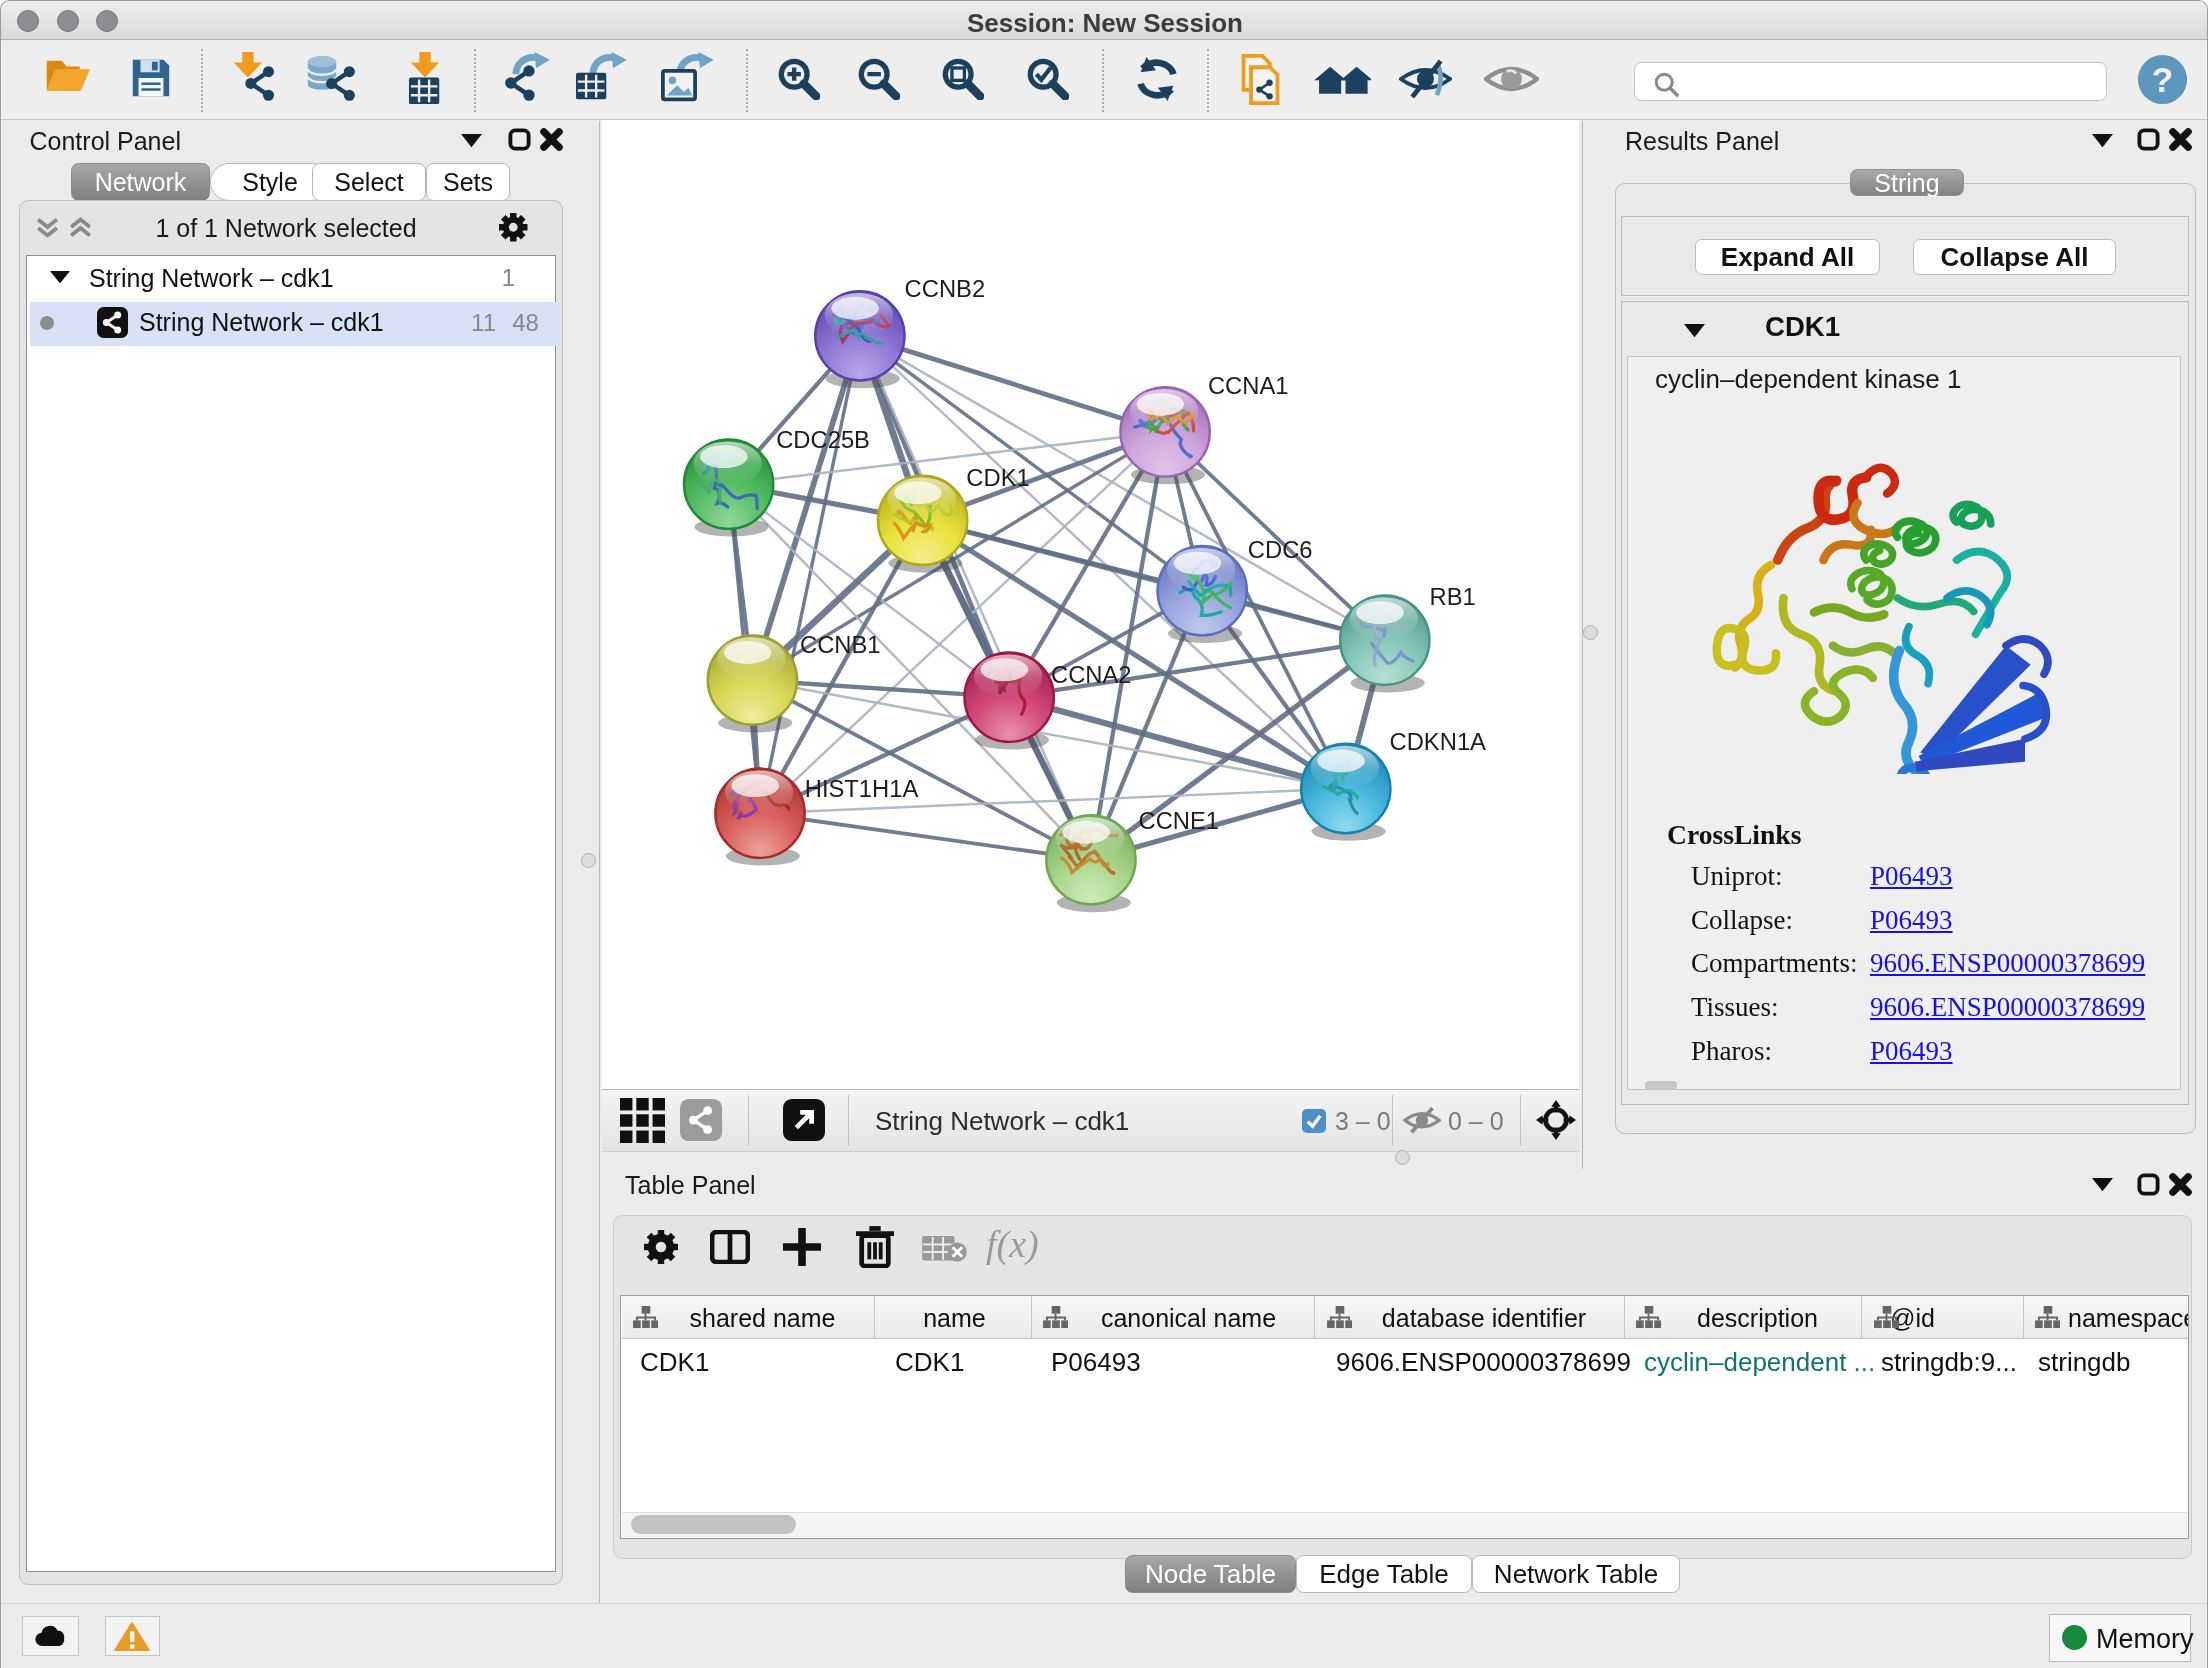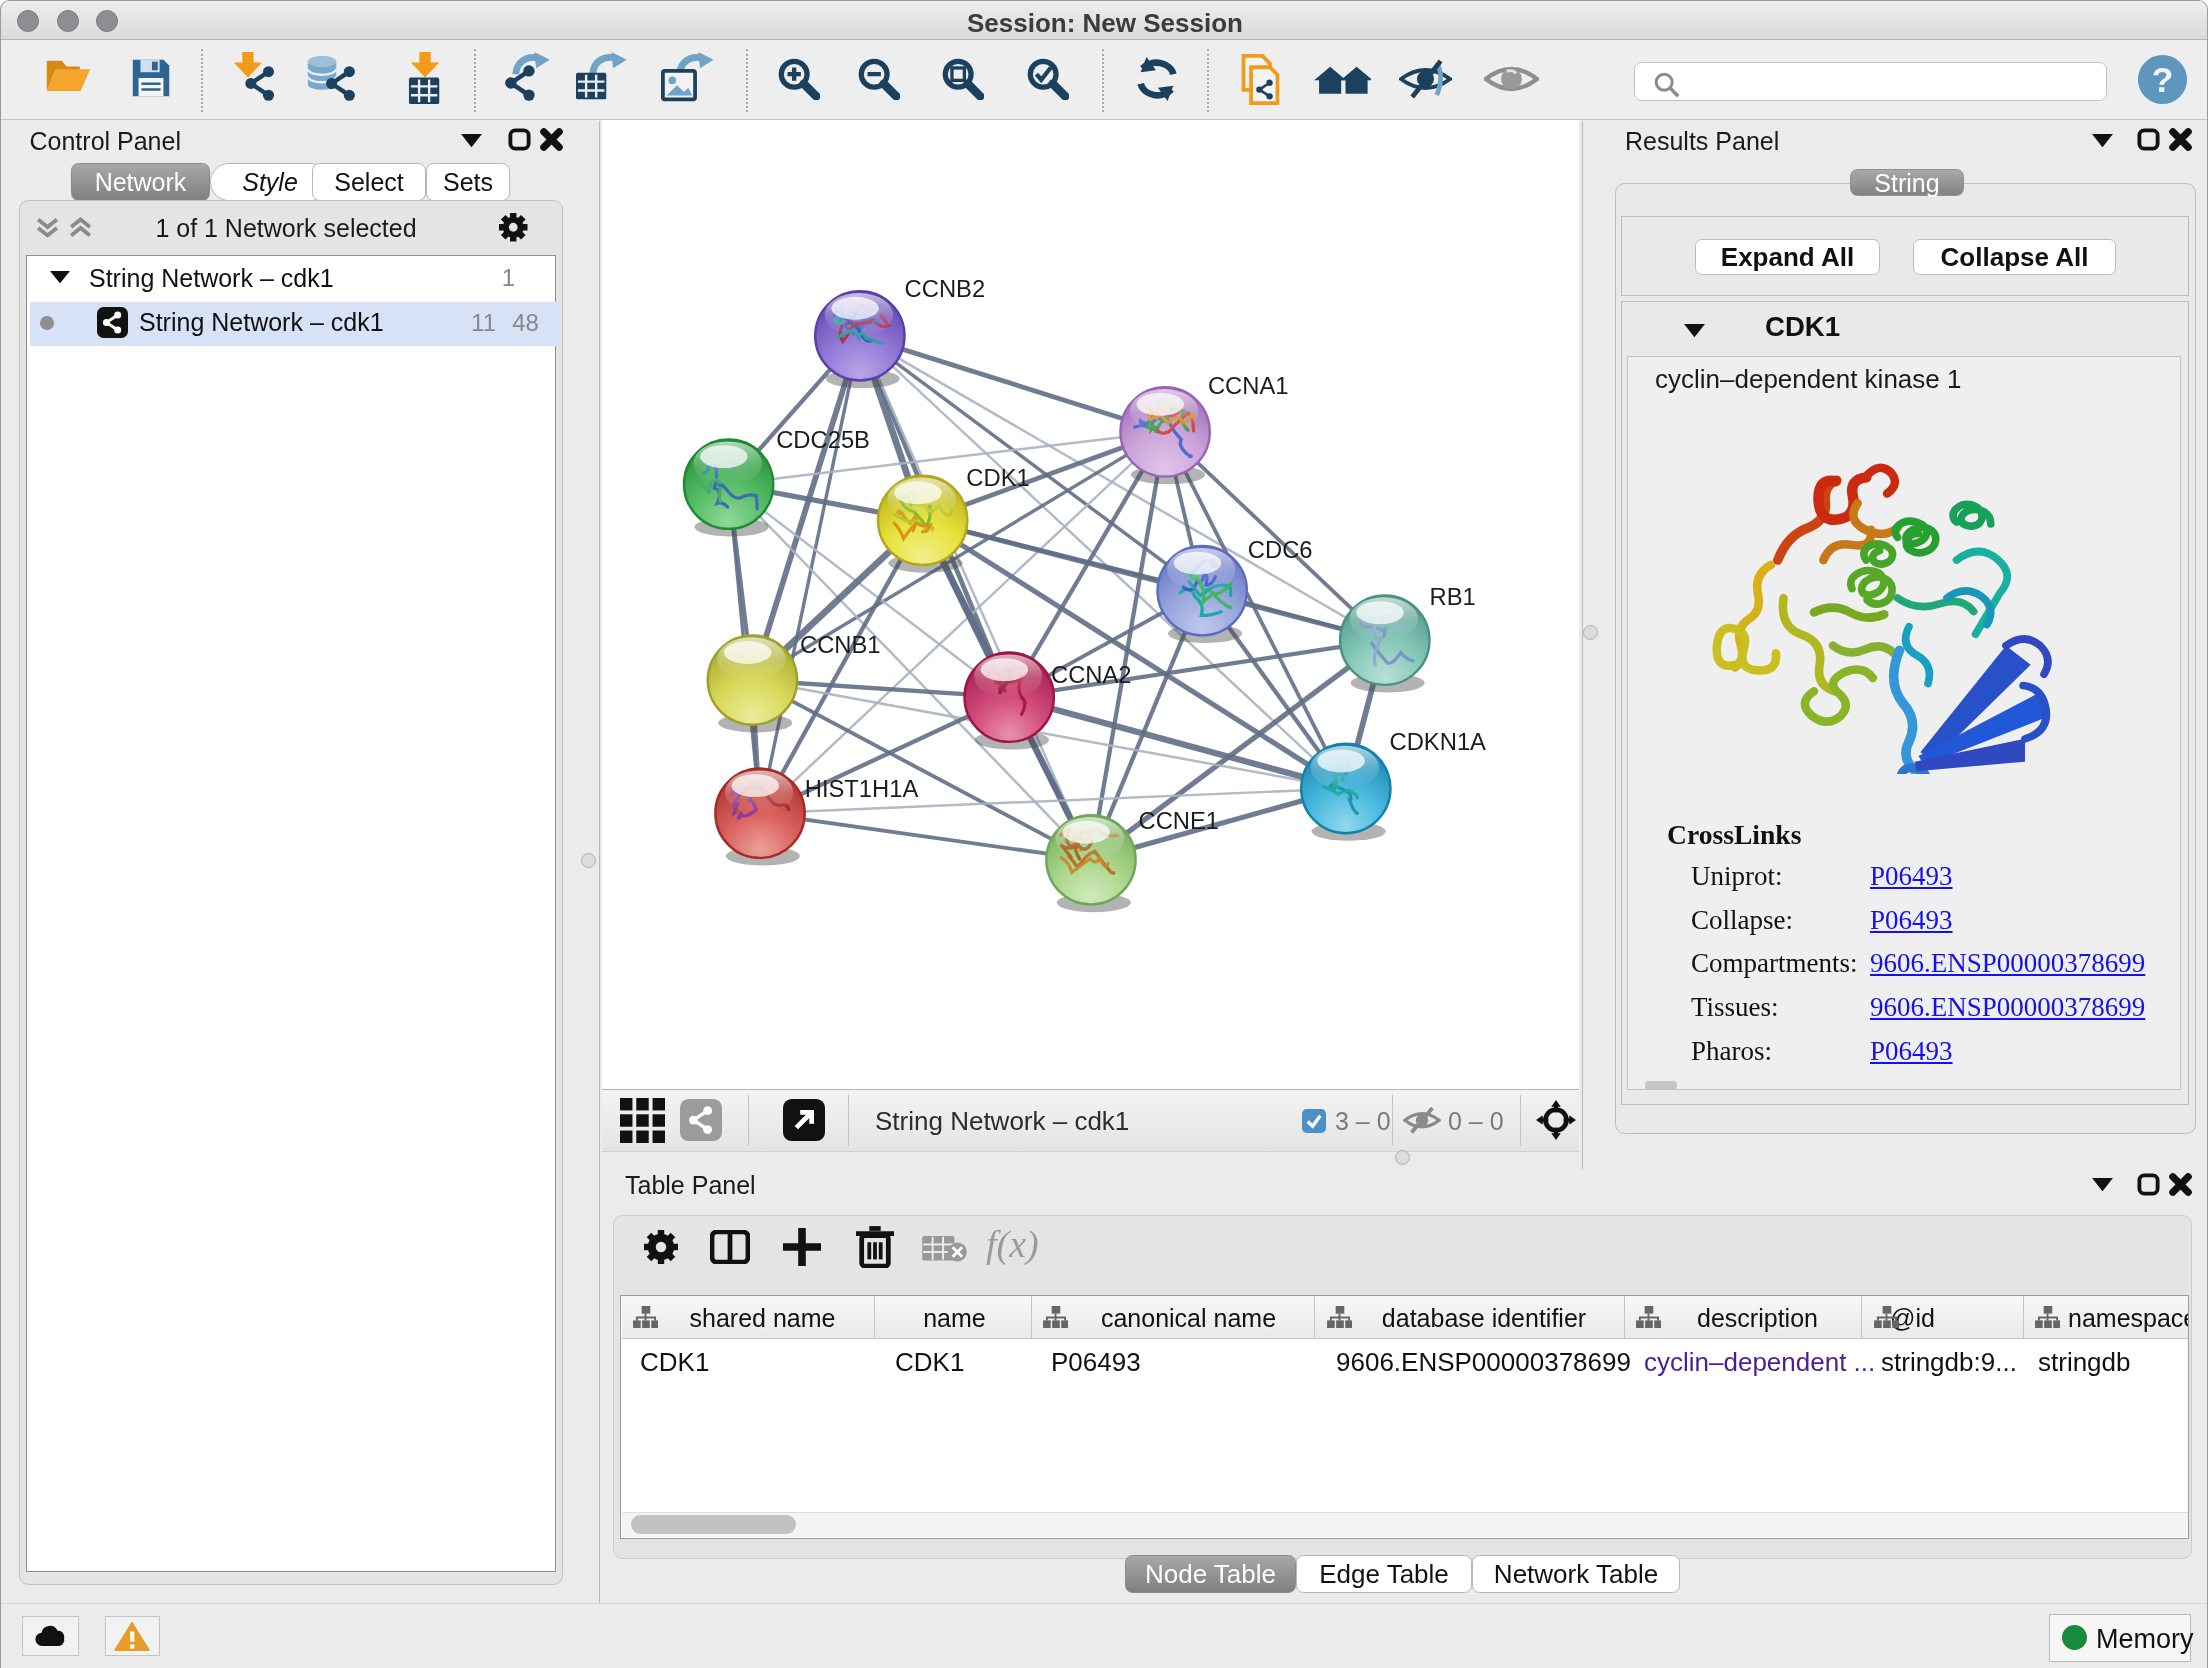--- a/index.html
+++ b/index.html
@@ -465,21 +465,21 @@
 <svg class="abs" style="left:460px;top:133px" width="21" height="13.3" viewBox="0 0 22 14">
       <path d="M0 0 H22 L11.0 14 Z" fill="#111"></path>
     </svg>
 <svg class="abs" style="left:507px;top:127px" width="23" height="23" viewBox="0 0 24 24">
       <rect x="2.5" y="2.5" width="19" height="19" rx="5" fill="none" stroke="#111" stroke-width="4"></rect>
     </svg>
 <svg class="abs" style="left:538px;top:126px" width="25" height="25" viewBox="0 0 26 26">
       <path d="M5 5 L21 21 M21 5 L5 21" stroke="#111" stroke-width="7.5" stroke-linecap="round"></path>
     </svg>
 <div class="tab tabsel" style="left:70px;width:139px;border-radius:7.6px;">Network</div>
-<div class="tab" style="left:209px;width:120px;border-radius:19px;font-style:italic;">Style</div>
+<div class="tab" style="left:209px;width:120px;border-radius:19px;">Style</div>
 <div class="tab" style="left:311px;width:114px;border-radius:7.6px;">Select</div>
 <div class="tab" style="left:425px;width:84px;border-radius:7.6px;">Sets</div>
 <div id="netlistpane"></div>
 <svg class="abs" style="left:34px;top:211px" width="25" height="30" viewBox="0 0 26 32">
       <path d="M3 8 L13 16 23 8 M3 17 L13 25 23 17" stroke="#8a8a8a" stroke-width="4" fill="none"></path>
     </svg>
 <svg class="abs" style="left:67px;top:211px" width="25" height="30" viewBox="0 0 26 32">
       <path d="M3 16 L13 8 23 16 M3 25 L13 17 23 25" stroke="#8a8a8a" stroke-width="4" fill="none"></path>
     </svg>
 <div class="abs" style="left:114px;top:213px;width:342px;text-align:center;font-size:25px;color:#1a1a1a">1 of 1 Network selected</div>
@@ -734,21 +734,21 @@
       <rect x="9" y="0" width="9" height="8" fill="#666"></rect>
       <rect x="0" y="15" width="8" height="8" fill="#666"></rect>
       <rect x="9.5" y="15" width="8" height="8" fill="#666"></rect>
       <rect x="19" y="15" width="8" height="8" fill="#666"></rect>
       <path d="M13 8 v4 M4 15 v-3 h19 v3 M13 12 v3" stroke="#666" stroke-width="2" fill="none"></path>
     </svg>
 <div class="abs" style="left:639px;top:1346px;font-size:26px;color:#111;white-space:nowrap">CDK1</div>
 <div class="abs" style="left:894px;top:1346px;font-size:26px;color:#111;white-space:nowrap">CDK1</div>
 <div class="abs" style="left:1050px;top:1346px;font-size:26px;color:#111;white-space:nowrap">P06493</div>
 <div class="abs" style="left:1335px;top:1346px;font-size:26px;color:#111;white-space:nowrap">9606.ENSP00000378699</div>
-<div class="abs" style="left:1643px;top:1346px;font-size:26px;color:#4c1d95;white-space:nowrap">cyclin–dependent ...</div>
+<div class="abs" style="left:1643px;top:1346px;font-size:26px;color:#0f766e;white-space:nowrap">cyclin–dependent ...</div>
 <div class="abs" style="left:1880px;top:1346px;font-size:26px;color:#111;white-space:nowrap">stringdb:9...</div>
 <div class="abs" style="left:2037px;top:1346px;font-size:26px;color:#111;white-space:nowrap">stringdb</div>
 <div class="abs" style="left:621px;top:1511px;width:1566px;height:25px;background:#f4f4f4;border-top:1px solid #ddd"></div>
 <div class="abs" style="left:630px;top:1514px;width:165px;height:19px;background:#c2c2c2;border-radius:9.5px"></div>
 <div class="abs" style="left:1124px;top:1554px;width:171px;height:38px;border:1px solid #b5b5b5;border-radius:7.6px;font-size:26px;text-align:center;line-height:36px;background:linear-gradient(#a8a8a8,#7f7f7f);color:#fff;border-color:#8a8a8a;">Node Table</div>
 <div class="abs" style="left:1295px;top:1554px;width:176px;height:38px;border:1px solid #b5b5b5;border-radius:7.6px;font-size:26px;text-align:center;line-height:36px;background:#fff;color:#111;">Edge Table</div>
 <div class="abs" style="left:1471px;top:1554px;width:208px;height:38px;border:1px solid #b5b5b5;border-radius:7.6px;font-size:26px;text-align:center;line-height:36px;background:#fff;color:#111;">Network Table</div>
   <div class="abs" style="left:0;top:1602px;width:2208px;height:67px;background:#ebebeb;border-top:1.9px solid #d4d4d4"></div>
 <div class="abs" style="left:21px;top:1615px;width:57px;height:40px;background:#f2f2f2;border:1.9px solid #c4c4c4"></div>
 <svg class="abs" style="left:32px;top:1624px" width="34" height="23" viewBox="0 0 36 24">

